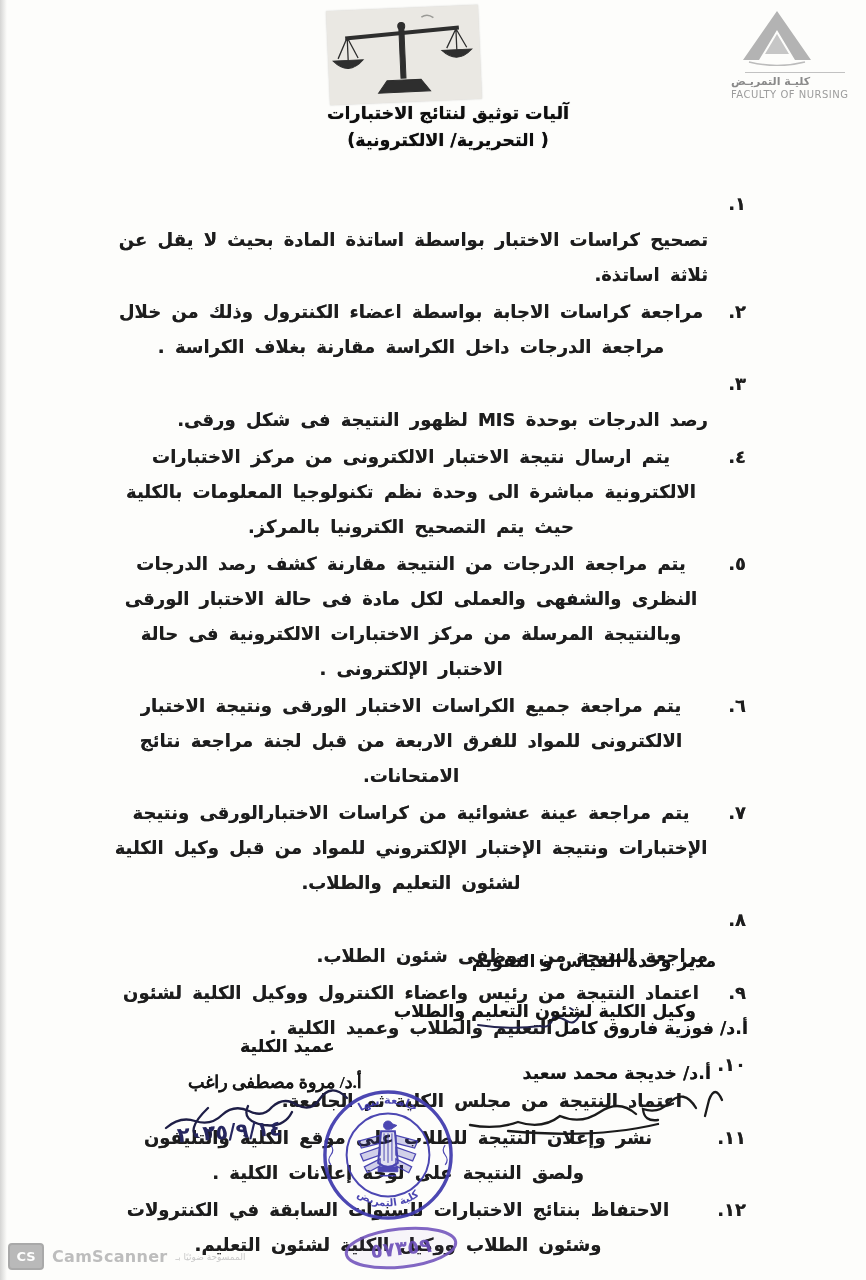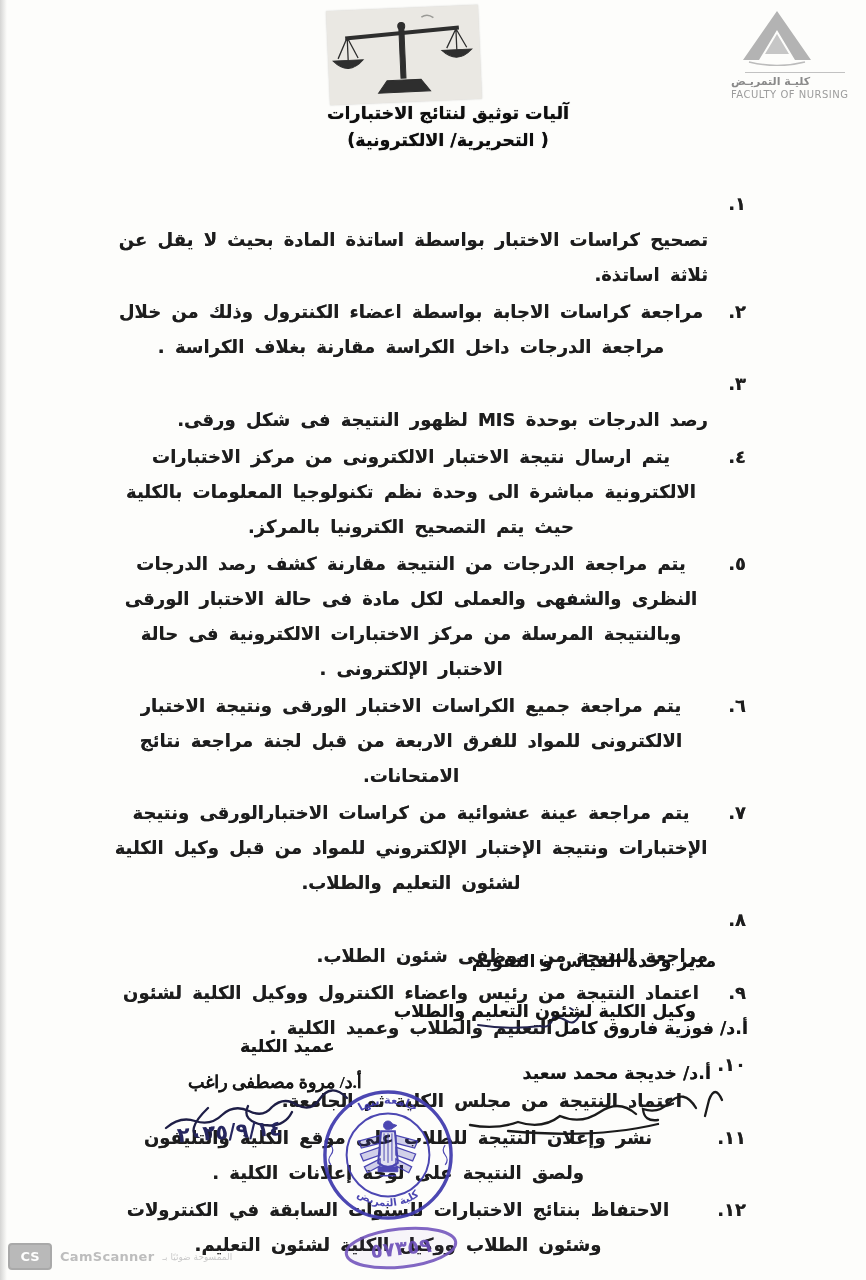--- a/index.html
+++ b/index.html
@@ -39,24 +39,24 @@
   .scribble{position:absolute;}
   .hand-date{position:absolute;left:112px;top:1122px;width:170px;direction:rtl;
     font-size:21px;font-weight:700;color:#26265f;letter-spacing:2px;
     transform:rotate(-4deg);white-space:nowrap;}
   
   .round-stamp{position:absolute;left:319px;top:1086px;width:138px;height:138px;opacity:.93;}
   .oval-stamp{position:absolute;left:340px;top:1224px;width:122px;height:48px;
     transform:rotate(-6deg);opacity:.9;}
   
   .watermark{position:absolute;left:8px;top:1243px;display:flex;align-items:center;gap:8px;}
-  .cs-box{width:44px;height:27px;background:#a3a3a3;border-radius:4px;color:#fff;
+  .cs-box{width:36px;height:27px;background:#a3a3a3;border-radius:4px;color:#fff;
     font-weight:700;font-size:13px;display:flex;align-items:center;justify-content:center;
     border:2px solid #8e8e8e;box-sizing:border-box;opacity:.75;}
-  .cs-text{font-size:13px;color:#bdbdbd;font-weight:600;letter-spacing:.3px;}
+  .cs-text{font-size:16px;color:#bdbdbd;font-weight:600;letter-spacing:.3px;}
   .cs-ar{font-size:9px;color:#c9c9c9;direction:rtl;}
 </style>
 </head>
 <body>
 
 <div class="edge-shade"></div>
 
 <div class="scales-photo">
   <svg width="152" height="94" viewBox="0 0 152 94">
     <g stroke="#2e2e2e" fill="#2e2e2e">

